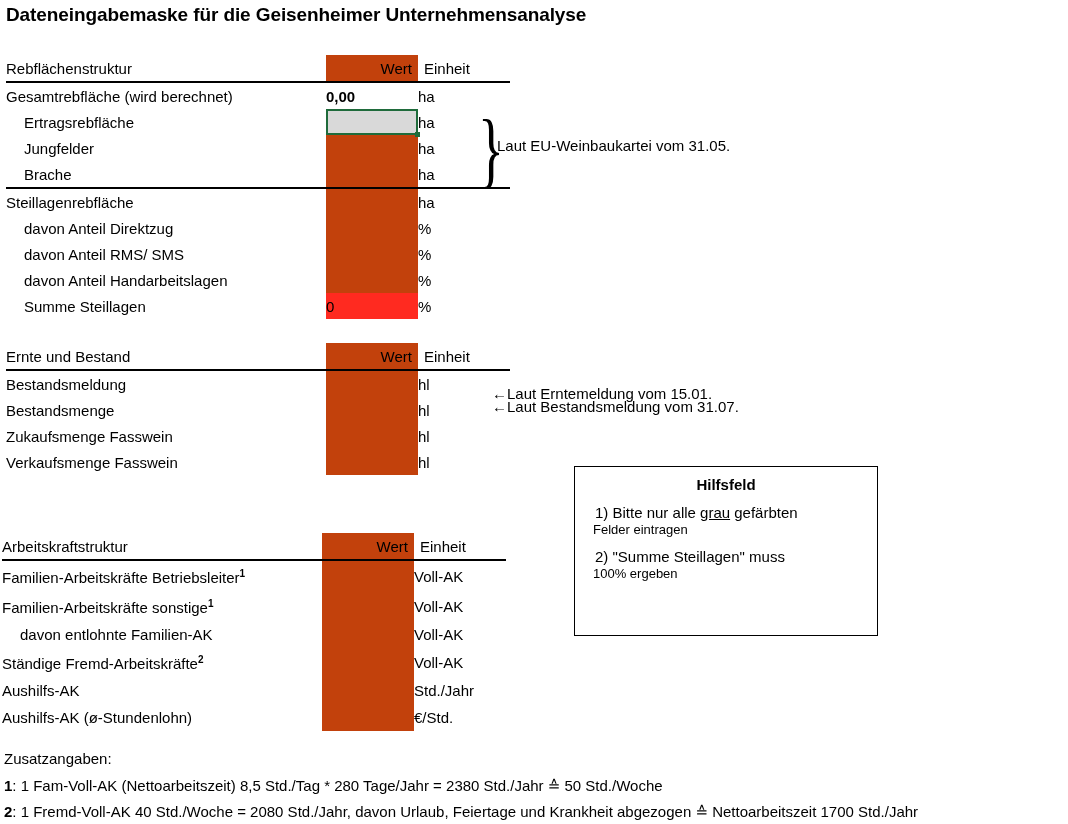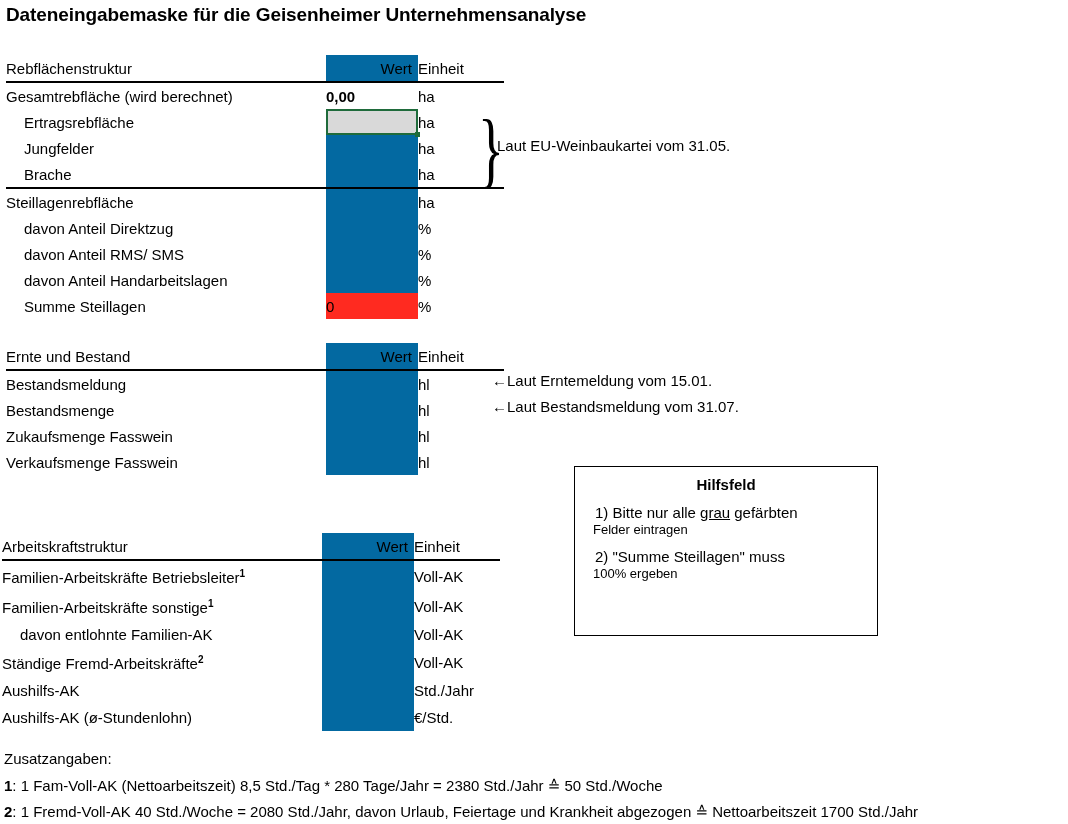--- a/index.html
+++ b/index.html
@@ -47,26 +47,26 @@
     font-size: 15px;
     text-align: left;
   }
 
   .hdr td {
     font-weight: bold;
     border-bottom: 2px solid #000;
     height: 24px;
   }
   .hdr .c-value { text-align: right; padding-right: 6px; }
-  .hdr .c-unit  { }
+  .hdr .c-unit  { padding-left: 6px; }
 
   .c-label { padding-left: 2px; white-space: nowrap; }
   .c-label.indent { padding-left: 18px; }
   .c-value {
-    background: #0369a1;
+    background: #c2410c;
     text-align: right;
     padding-right: 5px;
     font-size: 15px;
   }
   .c-value.plain {
     background: transparent;
     font-weight: bold;
   }
   .c-value.red {
     background: #ff2a20;
@@ -249,21 +249,21 @@
       </tr>
       <tr>
         <td class="c-label">Verkaufsmenge Fasswein</td>
         <td class="c-value"></td>
         <td class="c-unit">hl</td>
       </tr>
     </tbody>
       </table>
   </div>
 
-  <div class="side-note" style="left:492px; top:372px;">←Laut Erntemeldung vom 15.01.</div>
+  <div class="side-note" style="left:492px; top:385px;">←Laut Erntemeldung vom 15.01.</div>
   <div class="side-note" style="left:492px; top:398px;">←Laut Bestandsmeldung vom 31.07.</div>
 
   <div class="helpbox" style="left:574px; top:466px; width:304px; height:170px;">
     <div class="hb-title">Hilfsfeld</div>
     <div class="hb-line">
       <span>1) Bitte nur alle </span><span class="u">grau</span><span> gefärbten</span>
     </div>
     <div class="hb-line2">Felder eintragen</div>
     <div class="hb-line">2) "Summe Steillagen" muss</div>
     <div class="hb-line2">100% ergeben</div>

